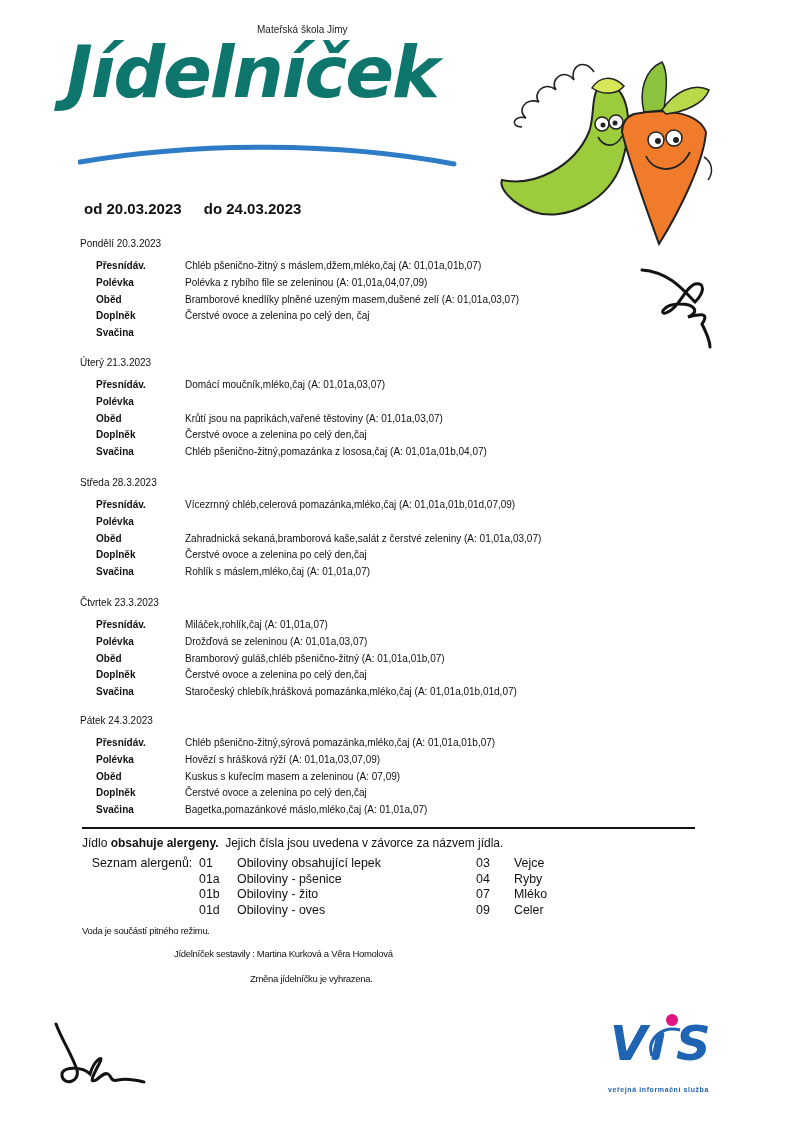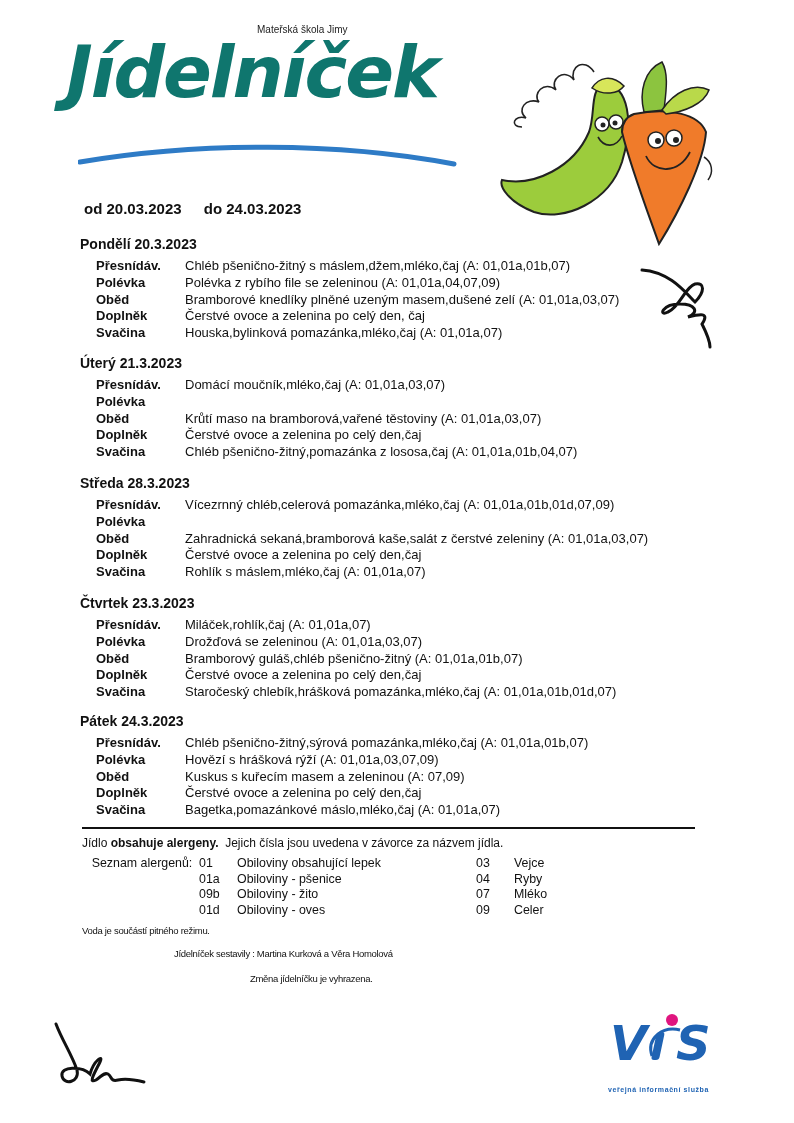--- a/index.html
+++ b/index.html
@@ -16,22 +16,22 @@
     .logo-swoosh { position: absolute; left: 78px; top: 140px; }
     .veggies { position: absolute; left: 494px; top: 52px; }
     .sig-top { position: absolute; left: 640px; top: 262px; }
     .sig-bottom { position: absolute; left: 52px; top: 1020px; }
     .vis-logo { position: absolute; left: 608px; top: 1008px; }
 
     .range { position: absolute; left: 84px; top: 200px; font-size: 15px; font-weight: bold; }
     .range span { margin-right: 18px; }
 
     .day { position: absolute; left: 80px; width: 620px; }
-    .day-title { font-size: 14px; font-weight: bold; height: 24px; line-height: 20px; }
-    .meal { display: flex; font-size: 13px; height: 16.8px; line-height: 16.8px; white-space: nowrap; padding-left: 16px; }
+    .day-title { font-size: 10px; font-weight: normal; height: 24px; line-height: 20px; }
+    .meal { display: flex; font-size: 10px; height: 16.8px; line-height: 16.8px; white-space: nowrap; padding-left: 16px; }
     .meal .lbl { width: 89px; font-weight: bold; }
     .meal .txt { flex: 1; }
 
     .rule { position: absolute; left: 82px; top: 827px; width: 613px; height: 1.5px; background: #111; }
     .alerg-note { position: absolute; left: 82px; top: 836px; font-size: 12px; }
     .alerg-note b { font-weight: bold; }
     .alerg-list { position: absolute; left: 82px; top: 856px; font-size: 12.4px; line-height: 15.5px; }
     .alerg-list .head { position: absolute; left: 0; top: 0; width: 120px; text-align: center; }
     .alerg-col { position: absolute; top: 0; }
     .alerg-row { display: flex; white-space: nowrap; }
@@ -94,36 +94,35 @@
   <div class="meal">
       <span class="lbl">Oběd</span>
       <span class="txt">Bramborové knedlíky plněné uzeným masem,dušené zelí  (A: 01,01a,03,07)</span>
     </div>
   <div class="meal">
       <span class="lbl">Doplněk</span>
       <span class="txt">Čerstvé ovoce a zelenina po celý den, čaj</span>
     </div>
   <div class="meal">
       <span class="lbl">Svačina</span>
-      <span class="txt">Houska,bylinková pomazánka,mléko,čaj  (A: 01,01a,07)</span>
     </div>
 </div>
 
 <div class="day" style="top:353px">
   <div class="day-title">Úterý 21.3.2023</div>
   <div class="meal">
       <span class="lbl">Přesnídáv.</span>
       <span class="txt">Domácí moučník,mléko,čaj  (A: 01,01a,03,07)</span>
     </div>
   <div class="meal">
       <span class="lbl">Polévka</span>
     </div>
   <div class="meal">
       <span class="lbl">Oběd</span>
-      <span class="txt">Krůtí maso na bramborová,vařené těstoviny  (A: 01,01a,03,07)</span>
+      <span class="txt">Krůtí jsou na paprikách,vařené těstoviny  (A: 01,01a,03,07)</span>
     </div>
   <div class="meal">
       <span class="lbl">Doplněk</span>
       <span class="txt">Čerstvé ovoce a zelenina po celý den,čaj</span>
     </div>
   <div class="meal">
       <span class="lbl">Svačina</span>
       <span class="txt">Chléb pšenično-žitný,pomazánka z lososa,čaj  (A: 01,01a,01b,04,07)</span>
     </div>
 </div>
@@ -208,21 +207,21 @@
   <div class="alerg-col" style="left:117px">
     <div class="alerg-row">
         <span class="code">01</span>
         <span>Obiloviny obsahující lepek</span>
       </div>
     <div class="alerg-row">
         <span class="code">01a</span>
         <span>Obiloviny - pšenice</span>
       </div>
     <div class="alerg-row">
-        <span class="code">09b</span>
+        <span class="code">01b</span>
         <span>Obiloviny - žito</span>
       </div>
     <div class="alerg-row">
         <span class="code">01d</span>
         <span>Obiloviny - oves</span>
       </div>
   </div>
   <div class="alerg-col" style="left:394px">
     <div class="alerg-row">
         <span class="code">03</span>

